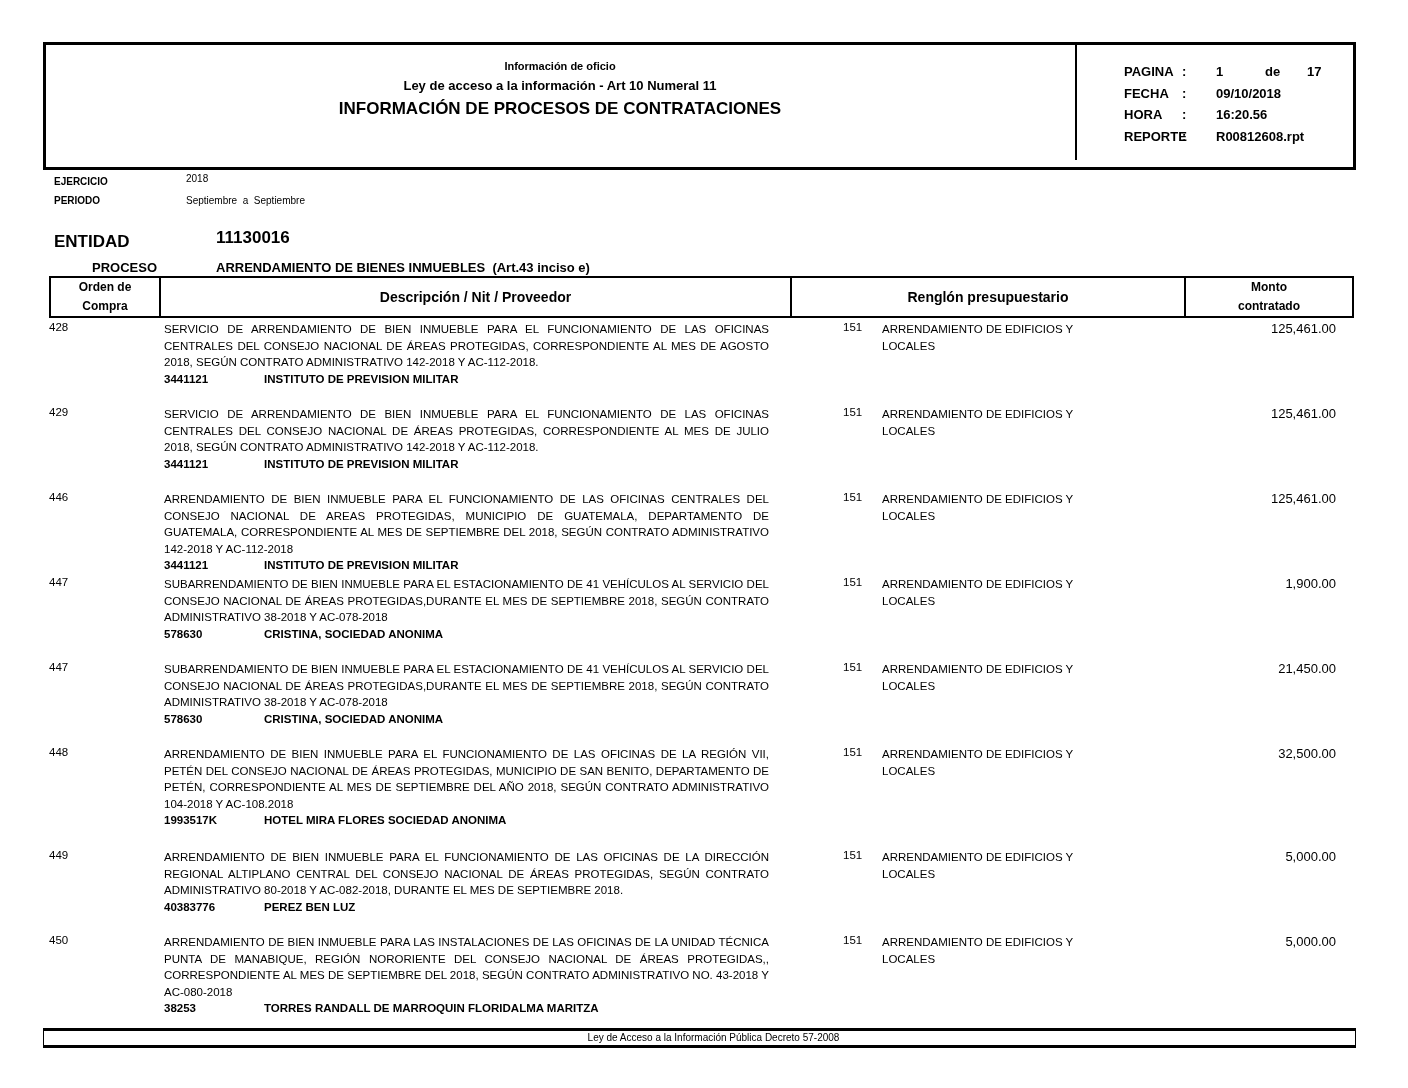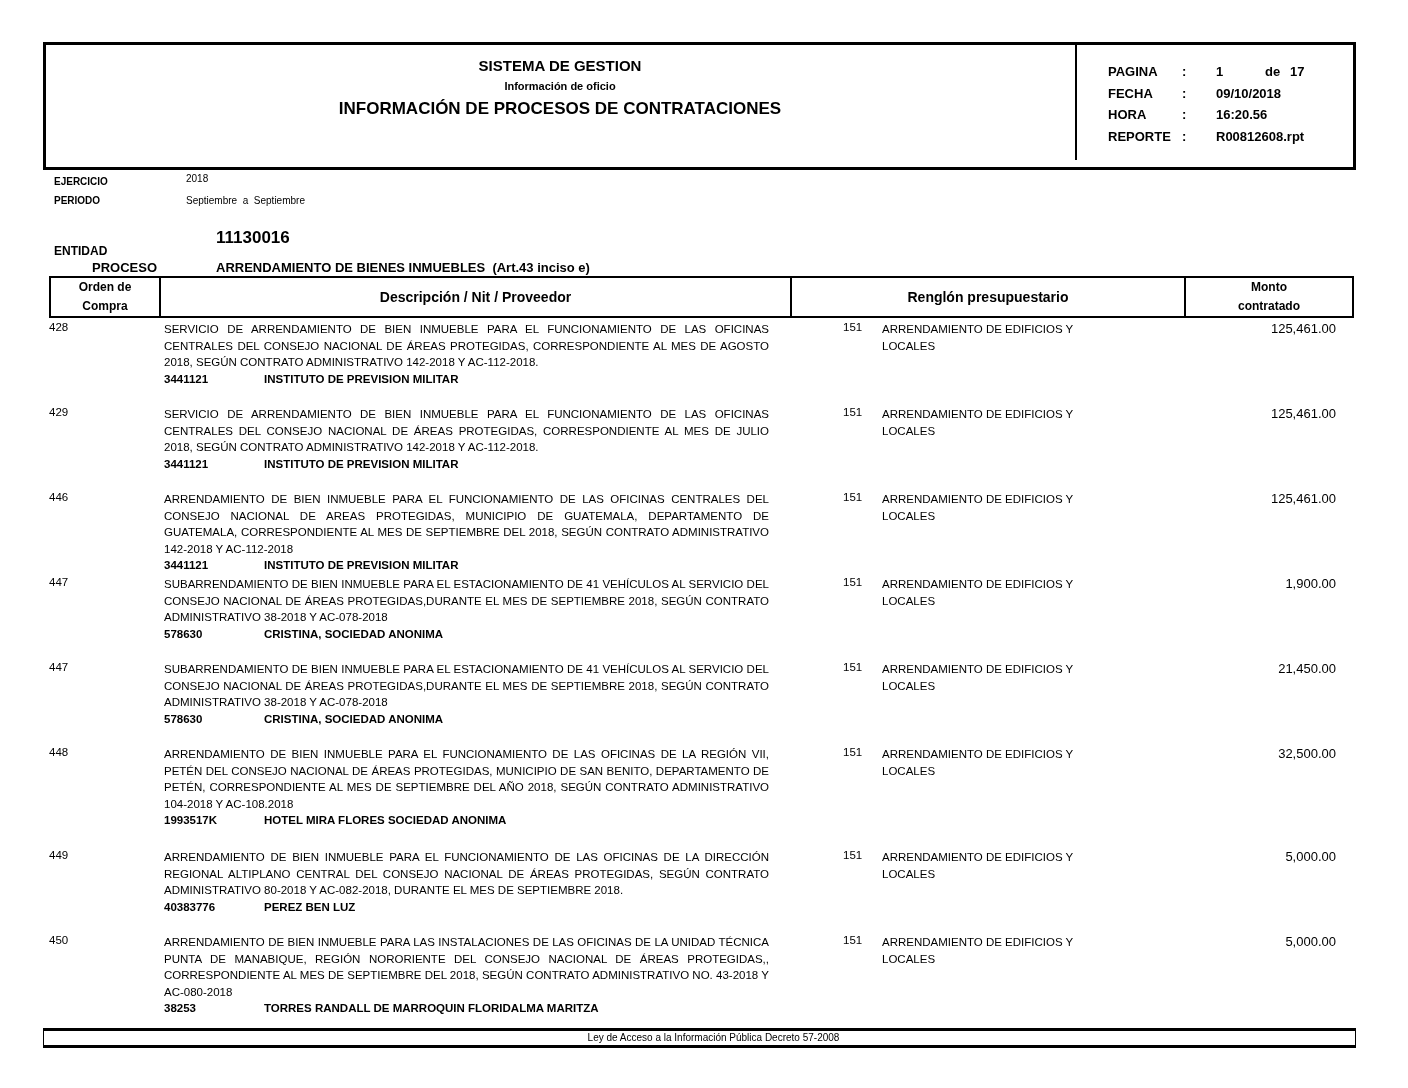--- a/index.html
+++ b/index.html
@@ -8,25 +8,25 @@
   .hdr-box { position:absolute; left:43px; top:42px; width:1313px; height:128px; border:3px solid #000; box-sizing:border-box; }
   .hdr-sep { position:absolute; left:1075px; top:44px; width:2px; height:116px; background:#000; }
   .hdr-center { position:absolute; left:46px; top:56px; width:1028px; text-align:center; font-weight:bold; }
   .hdr-center .l1 { font-size:15px; line-height:20px; }
   .hdr-center .l2 { font-size:11px; line-height:20px; }
   .hdr-center .l3 { font-size:13px; line-height:20px; }
   .hdr-center .l4 { font-size:17px; line-height:26px; }
 
   .meta { position:absolute; left:1108px; top:64px; font-size:13px; font-weight:bold; }
   .meta-row { height:21.5px; position:relative; }
-  .meta-row .k { position:absolute; left:0; }
+  .meta-row .k { position:absolute; left:16px; }
   .meta-row .c { position:absolute; left:74px; }
   .meta-row .v { position:absolute; left:108px; white-space:nowrap; }
   .meta-row .de { position:absolute; left:157px; }
-  .meta-row .tot { position:absolute; left:182px; }
+  .meta-row .tot { position:absolute; left:199px; }
 
   .info { position:absolute; font-size:10px; }
 
   .table-head { position:absolute; left:49px; top:276px; width:1305px; height:42px; border:2px solid #000; box-sizing:border-box; font-weight:bold; font-size:14px; }
   .th { position:absolute; top:0; height:38px; display:flex; align-items:center; justify-content:center; text-align:center; border-right:2px solid #000; box-sizing:border-box; }
   .th.small { font-size:12px; line-height:19px; }
 
   .row { position:absolute; left:0; width:1408px; font-size:11.5px; }
   .row .oc { position:absolute; left:49px; top:0; }
   .row .desc { position:absolute; left:164px; top:0; width:605px; text-align:justify; line-height:16.6px; }
@@ -38,22 +38,22 @@
   .row .amt { position:absolute; right:72px; top:0; font-size:13px;text-align:center; }
 
   .footer { position:absolute; left:43px; top:1028px; width:1313px; height:20px; border-top:3px solid #000; border-bottom:3px solid #000; border-left:1px solid #000; border-right:1px solid #000; box-sizing:border-box; text-align:center; font-size:10px; line-height:14px;padding-left:28px; }
 </style>
 </head>
 <body>
 
 <div class="hdr-box"></div>
 <div class="hdr-sep"></div>
 <div class="hdr-center">
-  <div class="l1">SISTEMA DE GESTION</div>
   <div class="l2">Información de oficio</div>
+  <div class="l3">Ley de acceso a la información - Art 10 Numeral 11</div>
   <div class="l4">INFORMACIÓN DE PROCESOS DE CONTRATACIONES</div>
 </div>
 
 <div class="meta">
   <div class="meta-row">
     <span class="k">PAGINA</span>
     <span class="c">:</span>
     <span class="v">1</span>
     <span class="de">de</span>
     <span class="tot">17</span>
@@ -72,21 +72,21 @@
     <span class="k">REPORTE</span>
     <span class="c">:</span>
     <span class="v">R00812608.rpt</span>
   </div>
 </div>
 
 <div class="info" style="left:54px; top:176px; font-weight:bold;">EJERCICIO</div>
 <div class="info" style="left:186px; top:173px;">2018</div>
 <div class="info" style="left:54px; top:195px; font-weight:bold;">PERIODO</div>
 <div class="info" style="left:186px; top:195px; white-space:pre;">Septiembre  a  Septiembre</div>
-<div class="info" style="left:54px; top:244px; font-size:12px; font-weight:bold;">ENTIDAD</div>
+<div class="info" style="left:54px; top:232px; font-size:17px; font-weight:bold;">ENTIDAD</div>
 <div class="info" style="left:216px; top:228px; font-size:17px; font-weight:bold;">11130016</div>
 <div class="info" style="left:92px; top:260px; font-size:13px; font-weight:bold;">PROCESO</div>
 <div class="info" style="left:216px; top:260px; font-size:13px; font-weight:bold; white-space:pre;">ARRENDAMIENTO DE BIENES INMUEBLES  (Art.43 inciso e)</div>
 
 <div class="table-head">
   <div class="th small" style="left:0; width:110px;">
     <div>
         <div>Orden de</div>
         <div>Compra</div>
       </div>

